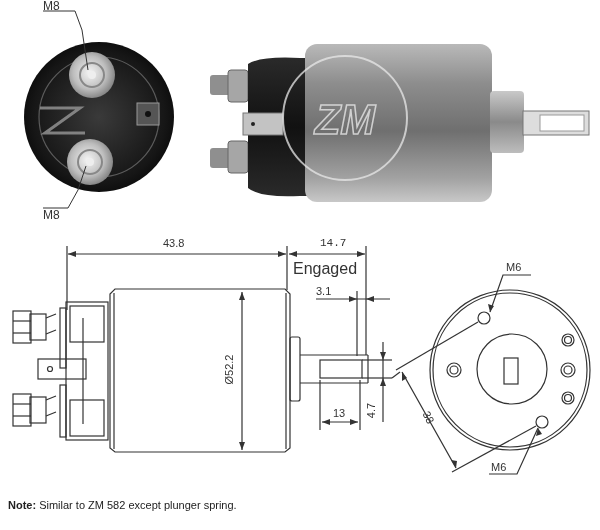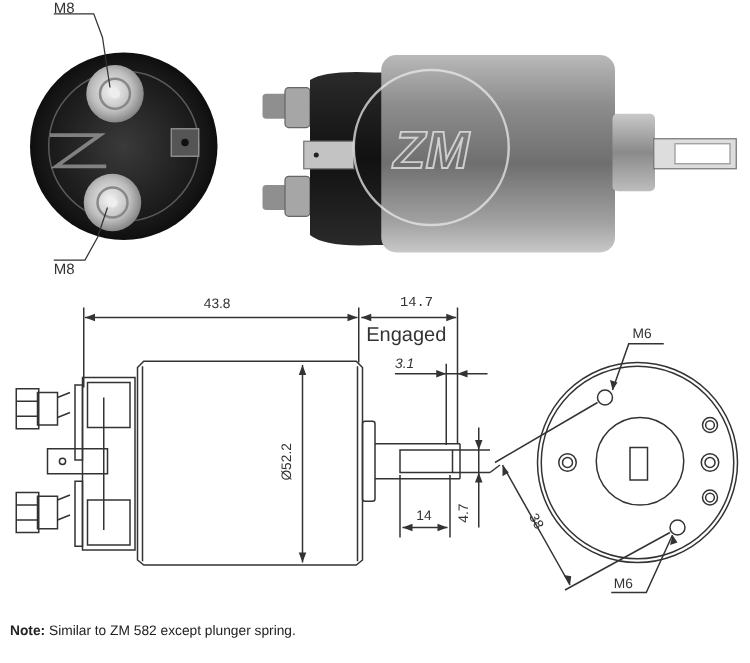--- a/index.html
+++ b/index.html
@@ -187,22 +187,22 @@
       <polygon points="402,372 402,381 407,378"></polygon>
       <polygon points="456,468 451,460 457,461"></polygon>
       <polygon points="490,312 488,304 494,306"></polygon>
       <polygon points="538,428 536,436 542,434"></polygon>
     </g>
   </svg>
 
   <div class="lbl" style="left:163px;top:238px;">43.8</div>
   <div class="lbl" style="left:320px;top:238px;font-family:Liberation Mono, monospace;">14.7</div>
   <div class="lbl" style="left:293px;top:261px;font-size:16px;">Engaged</div>
-  <div class="lbl" style="left:316px;top:286px;font-style:italic;">3.1</div>
+  <div class="lbl" style="left:316px;top:286px;">3.1</div>
   <div class="lbl" style="left:215px;top:364px;transform:rotate(-90deg);">Ø52.2</div>
-  <div class="lbl" style="left:333px;top:408px;">14</div>
+  <div class="lbl" style="left:333px;top:408px;">13</div>
   <div class="lbl" style="left:364px;top:405px;transform:rotate(-90deg);">4.7</div>
   <div class="lbl" style="left:422px;top:412px;transform:rotate(62deg);">38</div>
   <div class="lbl" style="left:506px;top:262px;">M6</div>
   <div class="lbl" style="left:491px;top:462px;">M6</div>
 
   <div class="note" style="top:499px;"><b>Note:</b><span> Similar to ZM 582 except plunger spring.</span></div>
 </div>
 
 </body></html>

